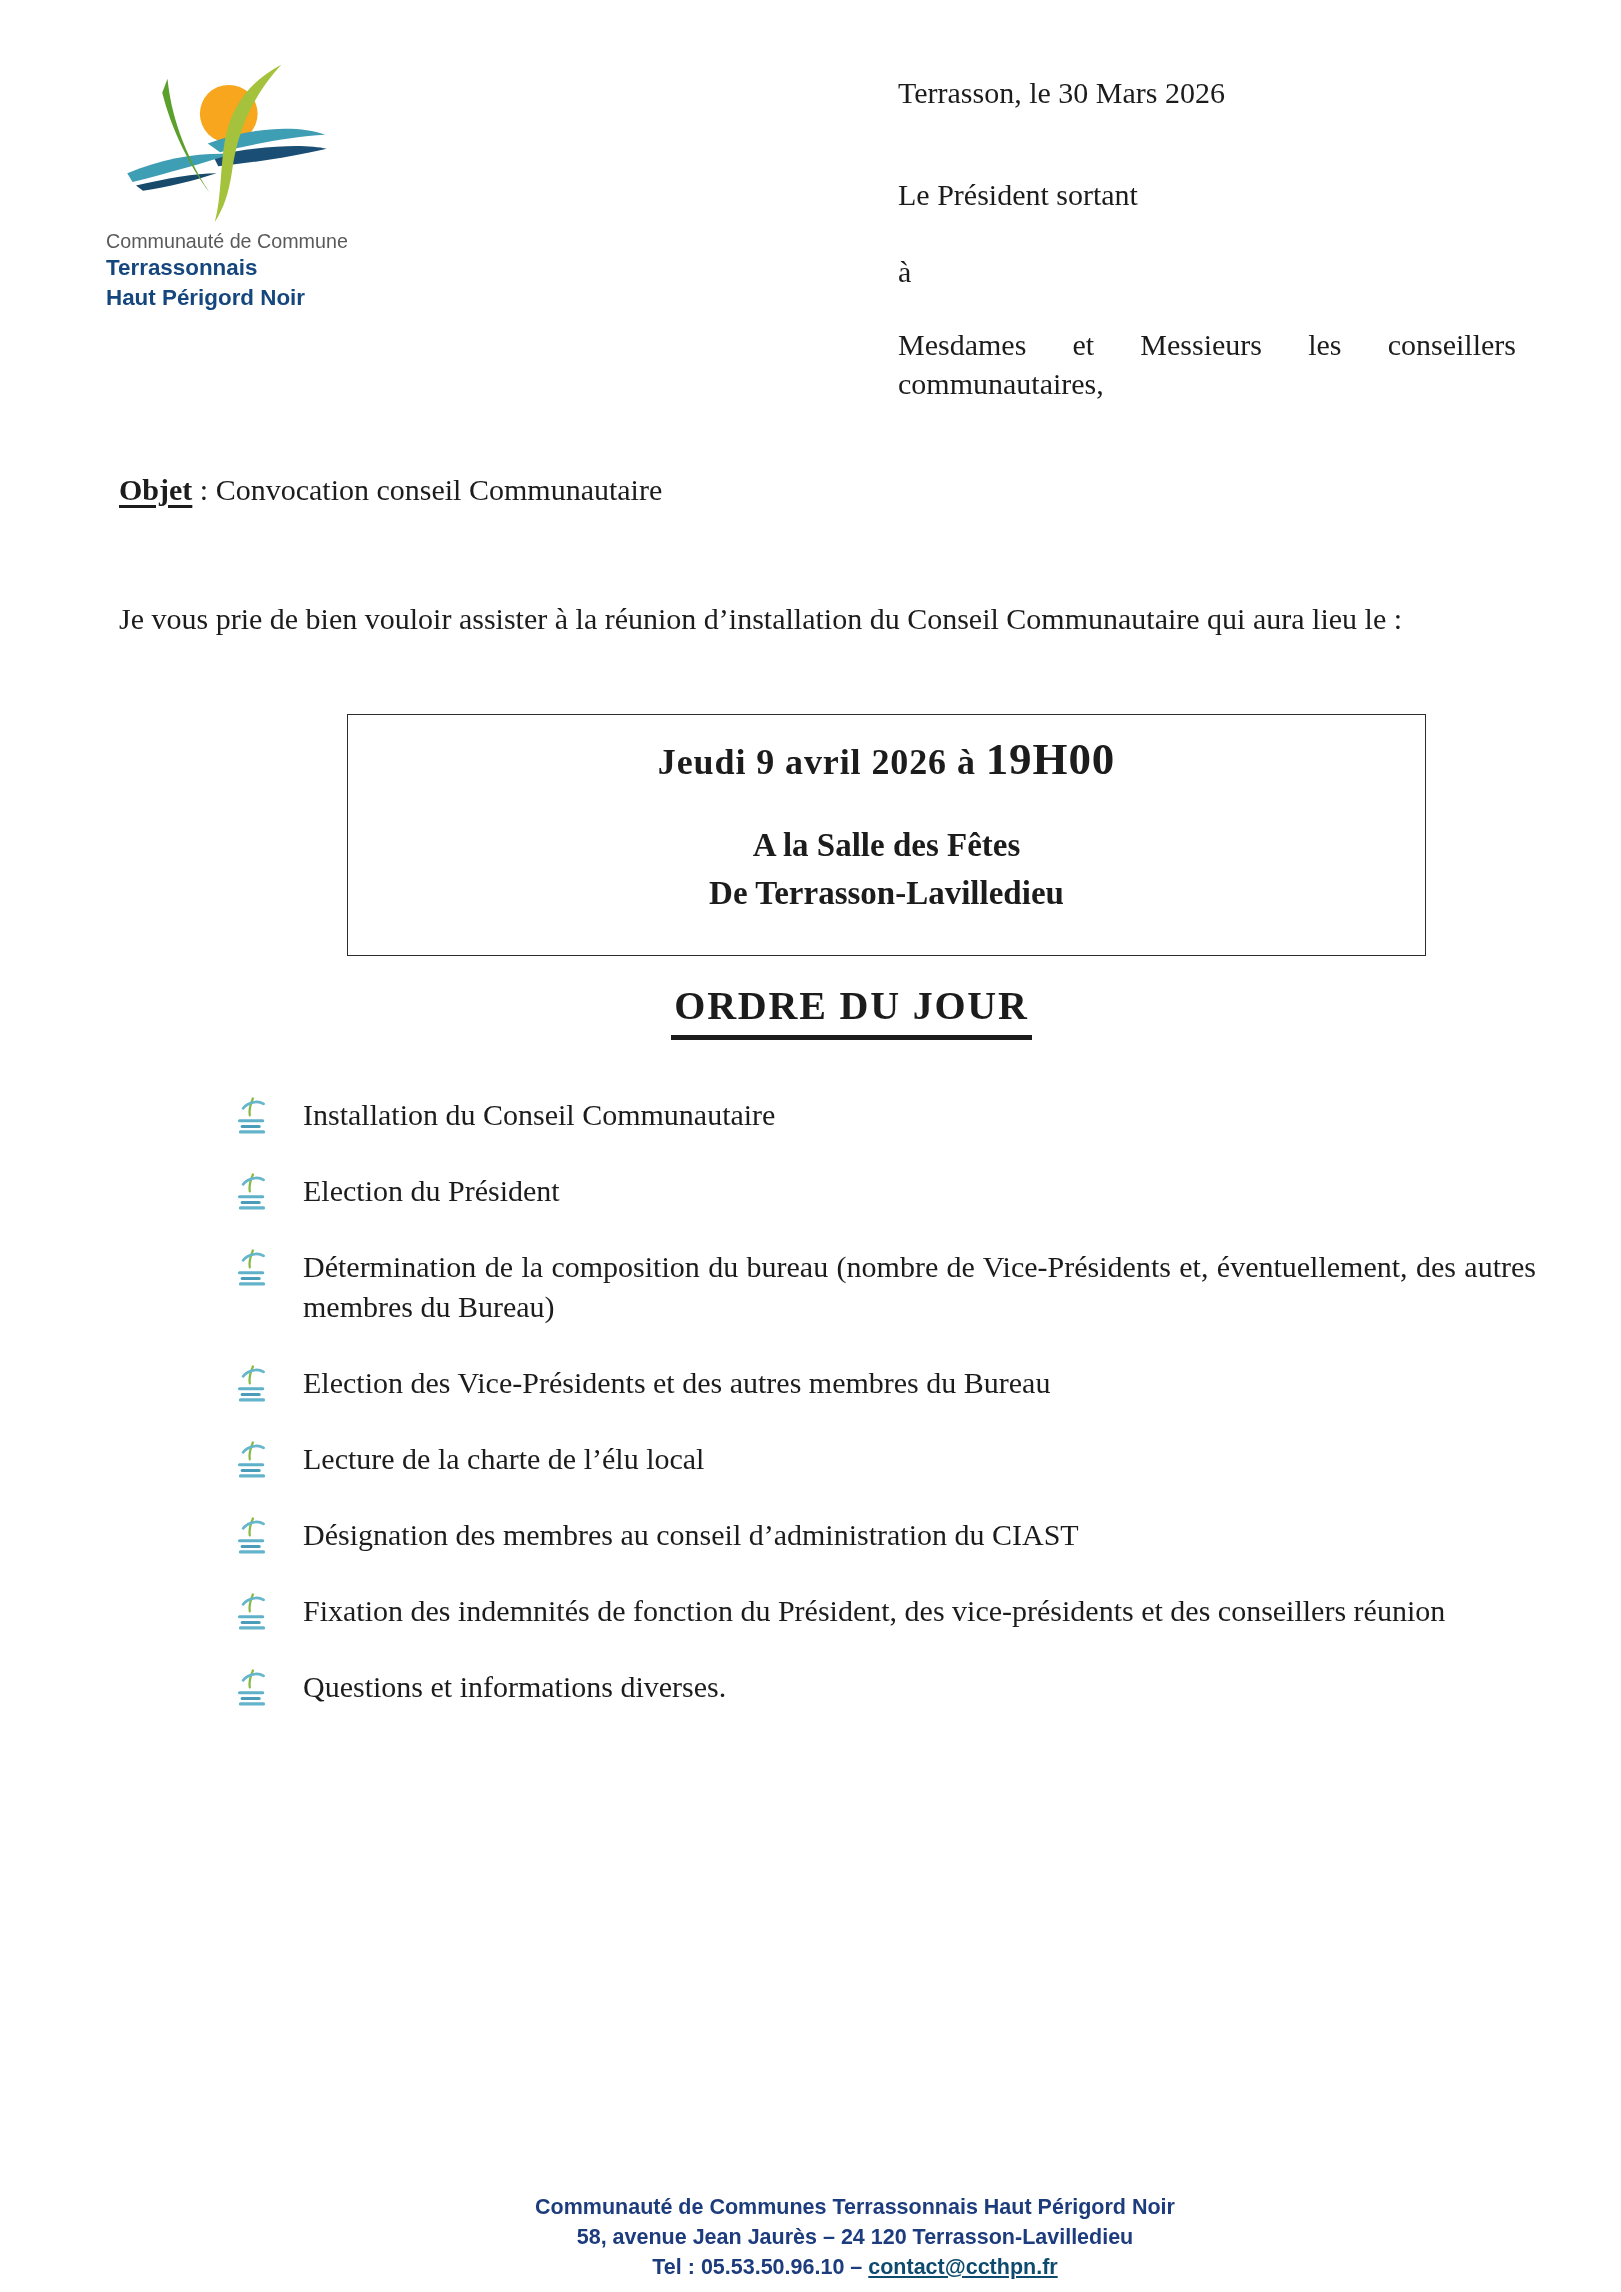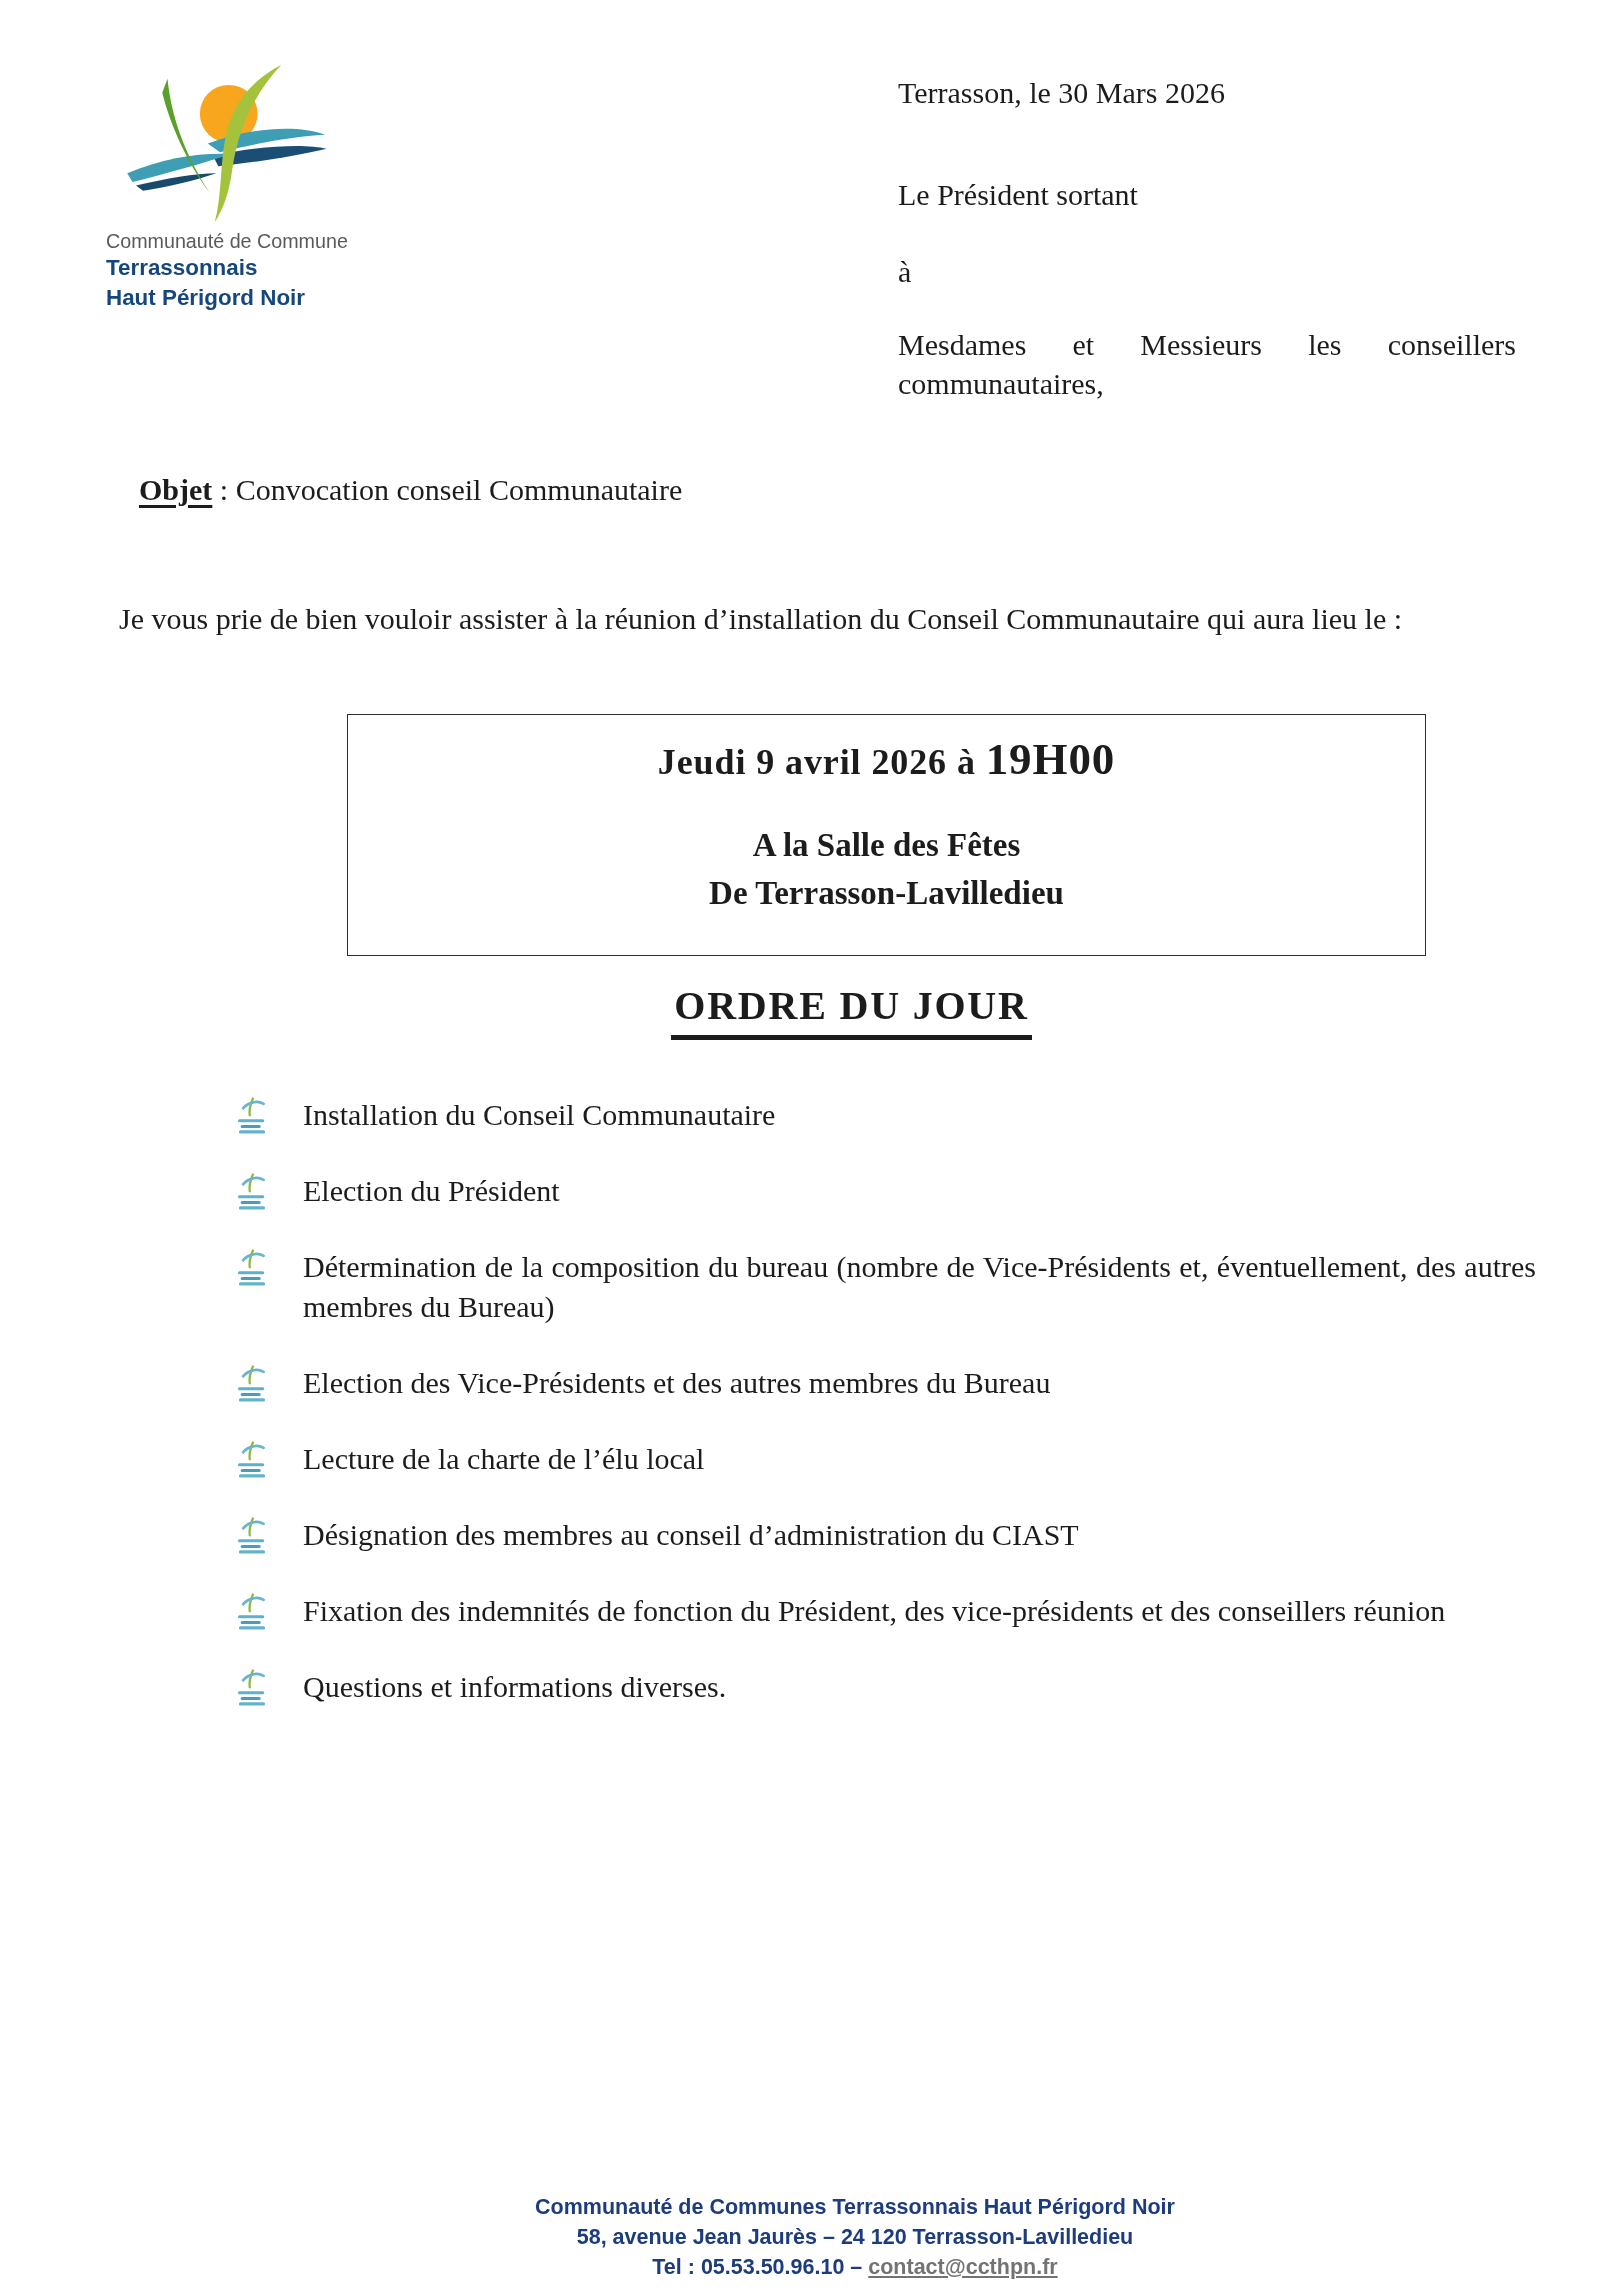--- a/index.html
+++ b/index.html
@@ -19,21 +19,21 @@
   .org-line2,.org-line3{font-family:"Liberation Sans",sans-serif;font-size:22.4px;font-weight:bold;color:#15477e;line-height:29.6px;white-space:nowrap;}
 
   
   .addr-block{position:absolute;left:898px;top:73px;width:618px;font-size:30px;line-height:39px;}
   .dateline{white-space:nowrap;}
   .sender{margin-top:63px;white-space:nowrap;}
   .to-word{margin-top:38px;}
   .recipient{margin-top:34px;text-align:justify;}
 
   
-  .subject{position:absolute;left:119px;top:473px;font-size:30px;margin-left:20px;}
+  .subject{position:absolute;left:119px;top:473px;font-size:30px;}
   .subject-label{font-weight:bold;text-decoration:underline;text-decoration-thickness:2.7px;text-underline-offset:4.5px;}
 
   
   .intro{position:absolute;left:119px;top:598px;width:1392px;font-size:30px;line-height:41px;text-align:justify;margin:0;}
 
   
   .meeting-box{
     position:absolute;left:347px;top:714px;width:1079px;height:242px;
     border:1.8px solid #2d2d2d;box-sizing:border-box;
     text-align:center;padding-top:18px;
@@ -55,21 +55,21 @@
     font-size:30px;line-height:40px;text-align:justify;
   }
   .bullet{position:absolute;left:7.2px;top:-0.9px;}
 
   
   .footer{
     position:absolute;left:134px;top:2192px;width:1442px;
     text-align:center;font-family:"Liberation Sans",sans-serif;
     font-size:21.5px;font-weight:bold;color:#1d3c7d;line-height:30px;
   }
-  .footer a{color:#737373;text-decoration:underline;}
+  .footer a{color:#0c4a6e;text-decoration:underline;}
 </style>
 </head>
 <body>
 
 <svg width="0" height="0" style="position:absolute">
   <defs>
     <symbol id="bullet-glyph" viewBox="0 0 40 46">
       <path d="M21 5 C18 12 16.5 18 17.5 24" stroke="#86b93f" stroke-width="2.5" fill="none" stroke-linecap="round"></path>
       <path d="M10 16 C16 9 26 7 33 11" stroke="#66b6cc" stroke-width="3" fill="none" stroke-linecap="round"></path>
       <path d="M6 30 H32" stroke="#5fb0c9" stroke-width="3.5" stroke-linecap="round"></path>

